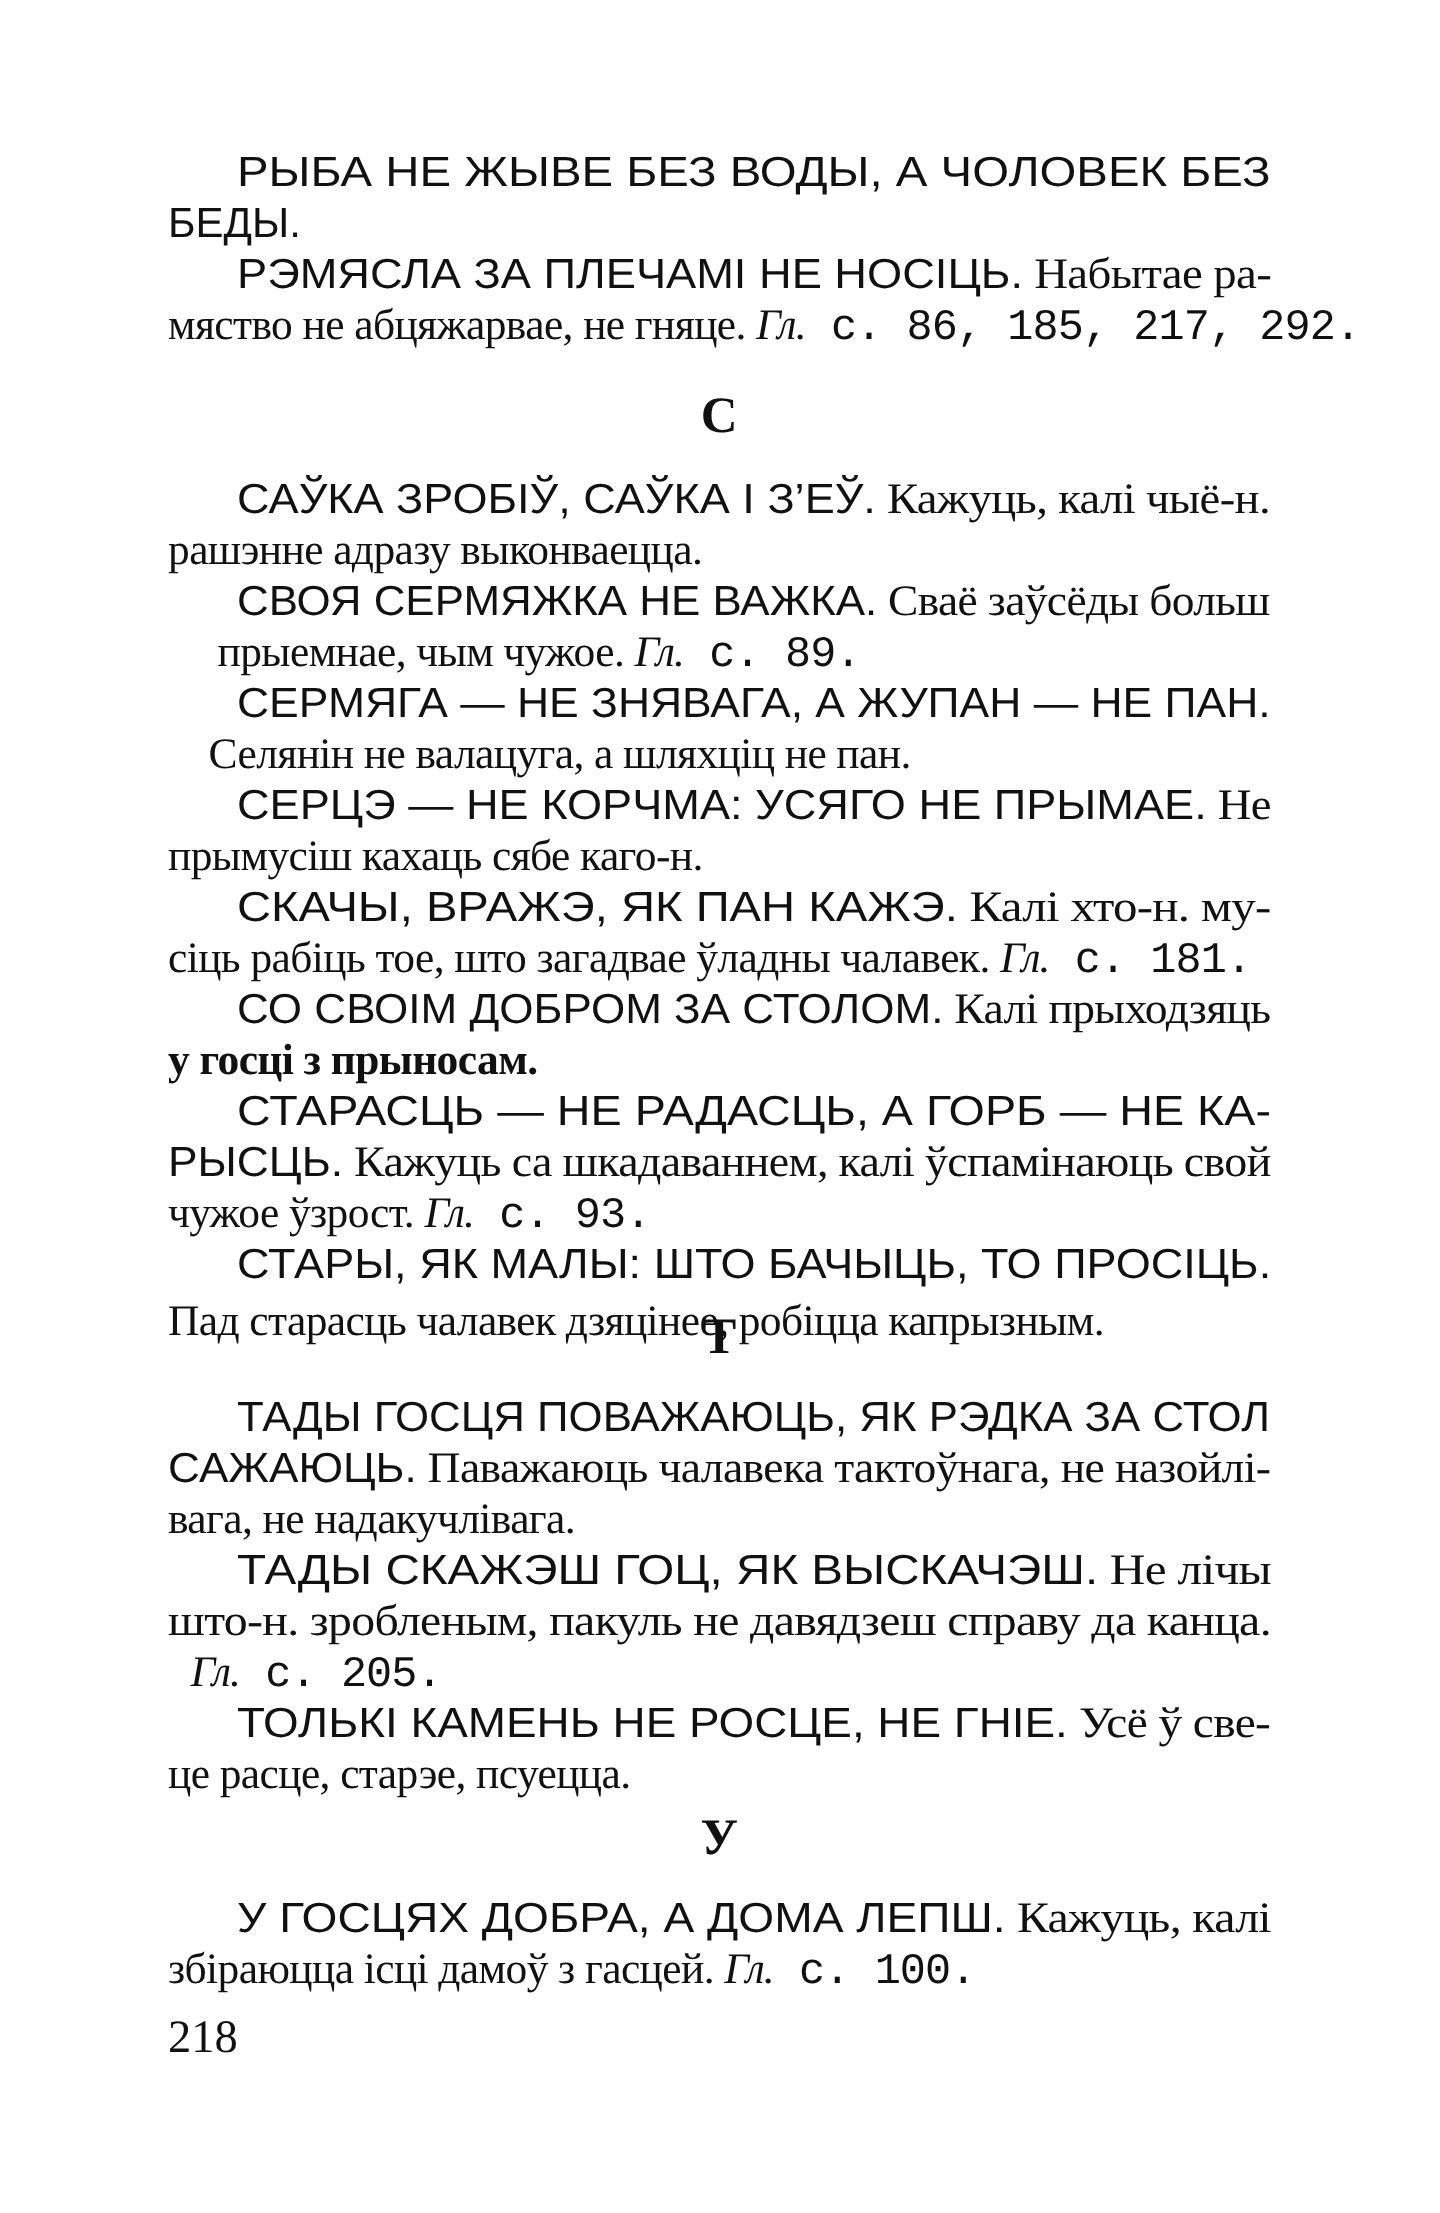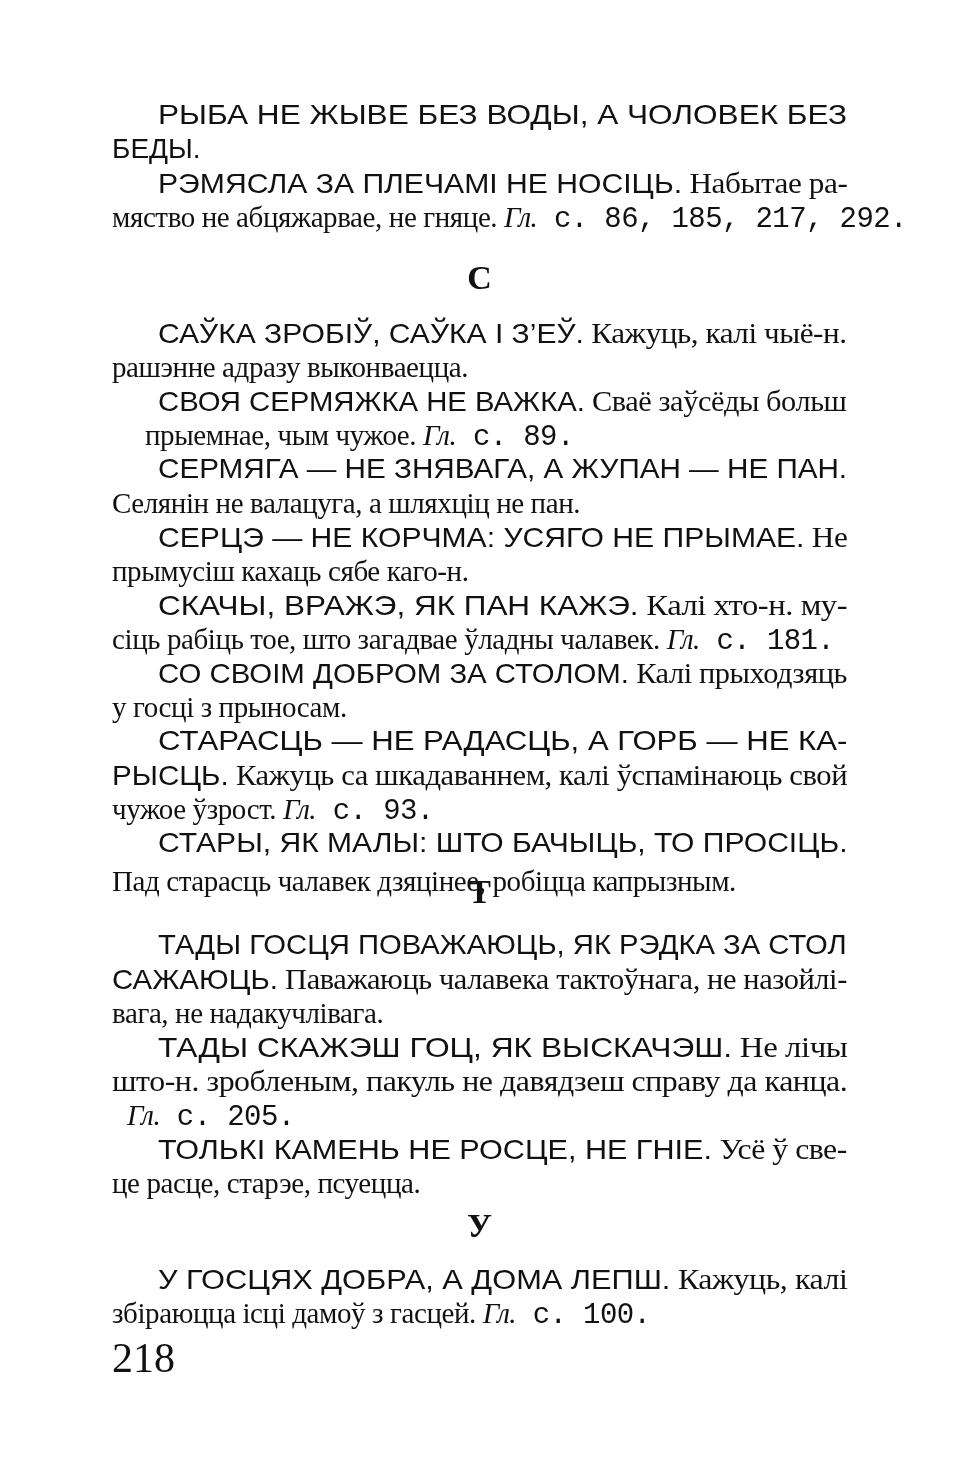--- a/index.html
+++ b/index.html
@@ -59,21 +59,21 @@
       font-family: "Liberation Serif", serif;
       font-weight: bold;
       font-size: 34px;
       line-height: 40px;
     }
     .page-number {
       position: absolute;
       left: 112px;
       top: 1340px;
       font-family: "Liberation Serif", serif;
-      font-size: 42px;
+      font-size: 31px;
       line-height: 36px;
     }
     .j { text-align: justify; text-align-last: justify; width: 735px; }
     .j.indent { width: 689px; }
   </style>
 </head>
 <body>
 
 <div class="page">
 
@@ -103,42 +103,42 @@
   <div class="line indent j" style="top: 288px; width: auto; text-align: left; transform: scaleX(1.0455);">
     <span class="head">СВОЯ СЕРМЯЖКА НЕ ВАЖКА.</span><span class="desc"> Сваё заўсёды больш</span>
   </div>
   <div class="line" style="top: 322px; width: auto; text-align: left; margin-left: 33px;">
     <span class="desc">прыемнае, чым чужое. </span><span class="ref">Гл.</span><span class="refnum"> с. 89.</span>
   </div>
 
   <div class="line indent j" style="top: 356px; width: auto; text-align: left; transform: scaleX(1.0584);">
     <span class="head">СЕРМЯГА — НЕ ЗНЯВАГА, А ЖУПАН — НЕ ПАН.</span>
   </div>
-  <div class="line" style="top: 390px; width: auto; text-align: left;">
+  <div class="line" style="top: 390px; width: auto; text-align: left; margin-left: 27px;">
     <span class="desc">Селянін не валацуга, а шляхціц не пан.</span>
   </div>
 
   <div class="line indent j" style="top: 424px; width: auto; text-align: left; transform: scaleX(1.0749);">
     <span class="head">СЕРЦЭ — НЕ КОРЧМА: УСЯГО НЕ ПРЫМАЕ.</span><span class="desc"> Не</span>
   </div>
   <div class="line" style="top: 458px; width: auto; text-align: right;">
     <span class="desc">прымусіш кахаць сябе каго-н.</span>
   </div>
 
   <div class="line indent j" style="top: 492px; width: auto; text-align: left; transform: scaleX(1.124);">
     <span class="head">СКАЧЫ, ВРАЖЭ, ЯК ПАН КАЖЭ.</span><span class="desc"> Калі хто-н. му-</span>
   </div>
   <div class="line" style="top: 526px; width: auto; text-align: left;">
     <span class="desc">сіць рабіць тое, што загадвае ўладны чалавек. </span><span class="ref">Гл.</span><span class="refnum"> с. 181.</span>
   </div>
 
   <div class="line indent j" style="top: 560px; width: auto; text-align: left; transform: scaleX(1.0487);">
     <span class="head">СО СВОІМ ДОБРОМ ЗА СТОЛОМ.</span><span class="desc"> Калі прыходзяць</span>
   </div>
-  <div class="line" style="top: 594px; width: auto; text-align: left;">
+  <div class="line" style="top: 594px; width: auto; text-align: left; font-weight: bold;">
     <span class="desc">у госці з прыносам.</span>
   </div>
 
   <div class="line indent j" style="top: 628px; width: auto; text-align: left; transform: scaleX(1.1113);">
     <span class="head">СТАРАСЦЬ — НЕ РАДАСЦЬ, А ГОРБ — НЕ КА-</span>
   </div>
   <div class="line j" style="top: 662px; width: auto; text-align: left; transform: scaleX(1.056);">
     <span class="head">РЫСЦЬ.</span><span class="desc"> Кажуць са шкадаваннем, калі ўспамінаюць свой</span>
   </div>
   <div class="line" style="top: 696px; width: auto; text-align: left;">

